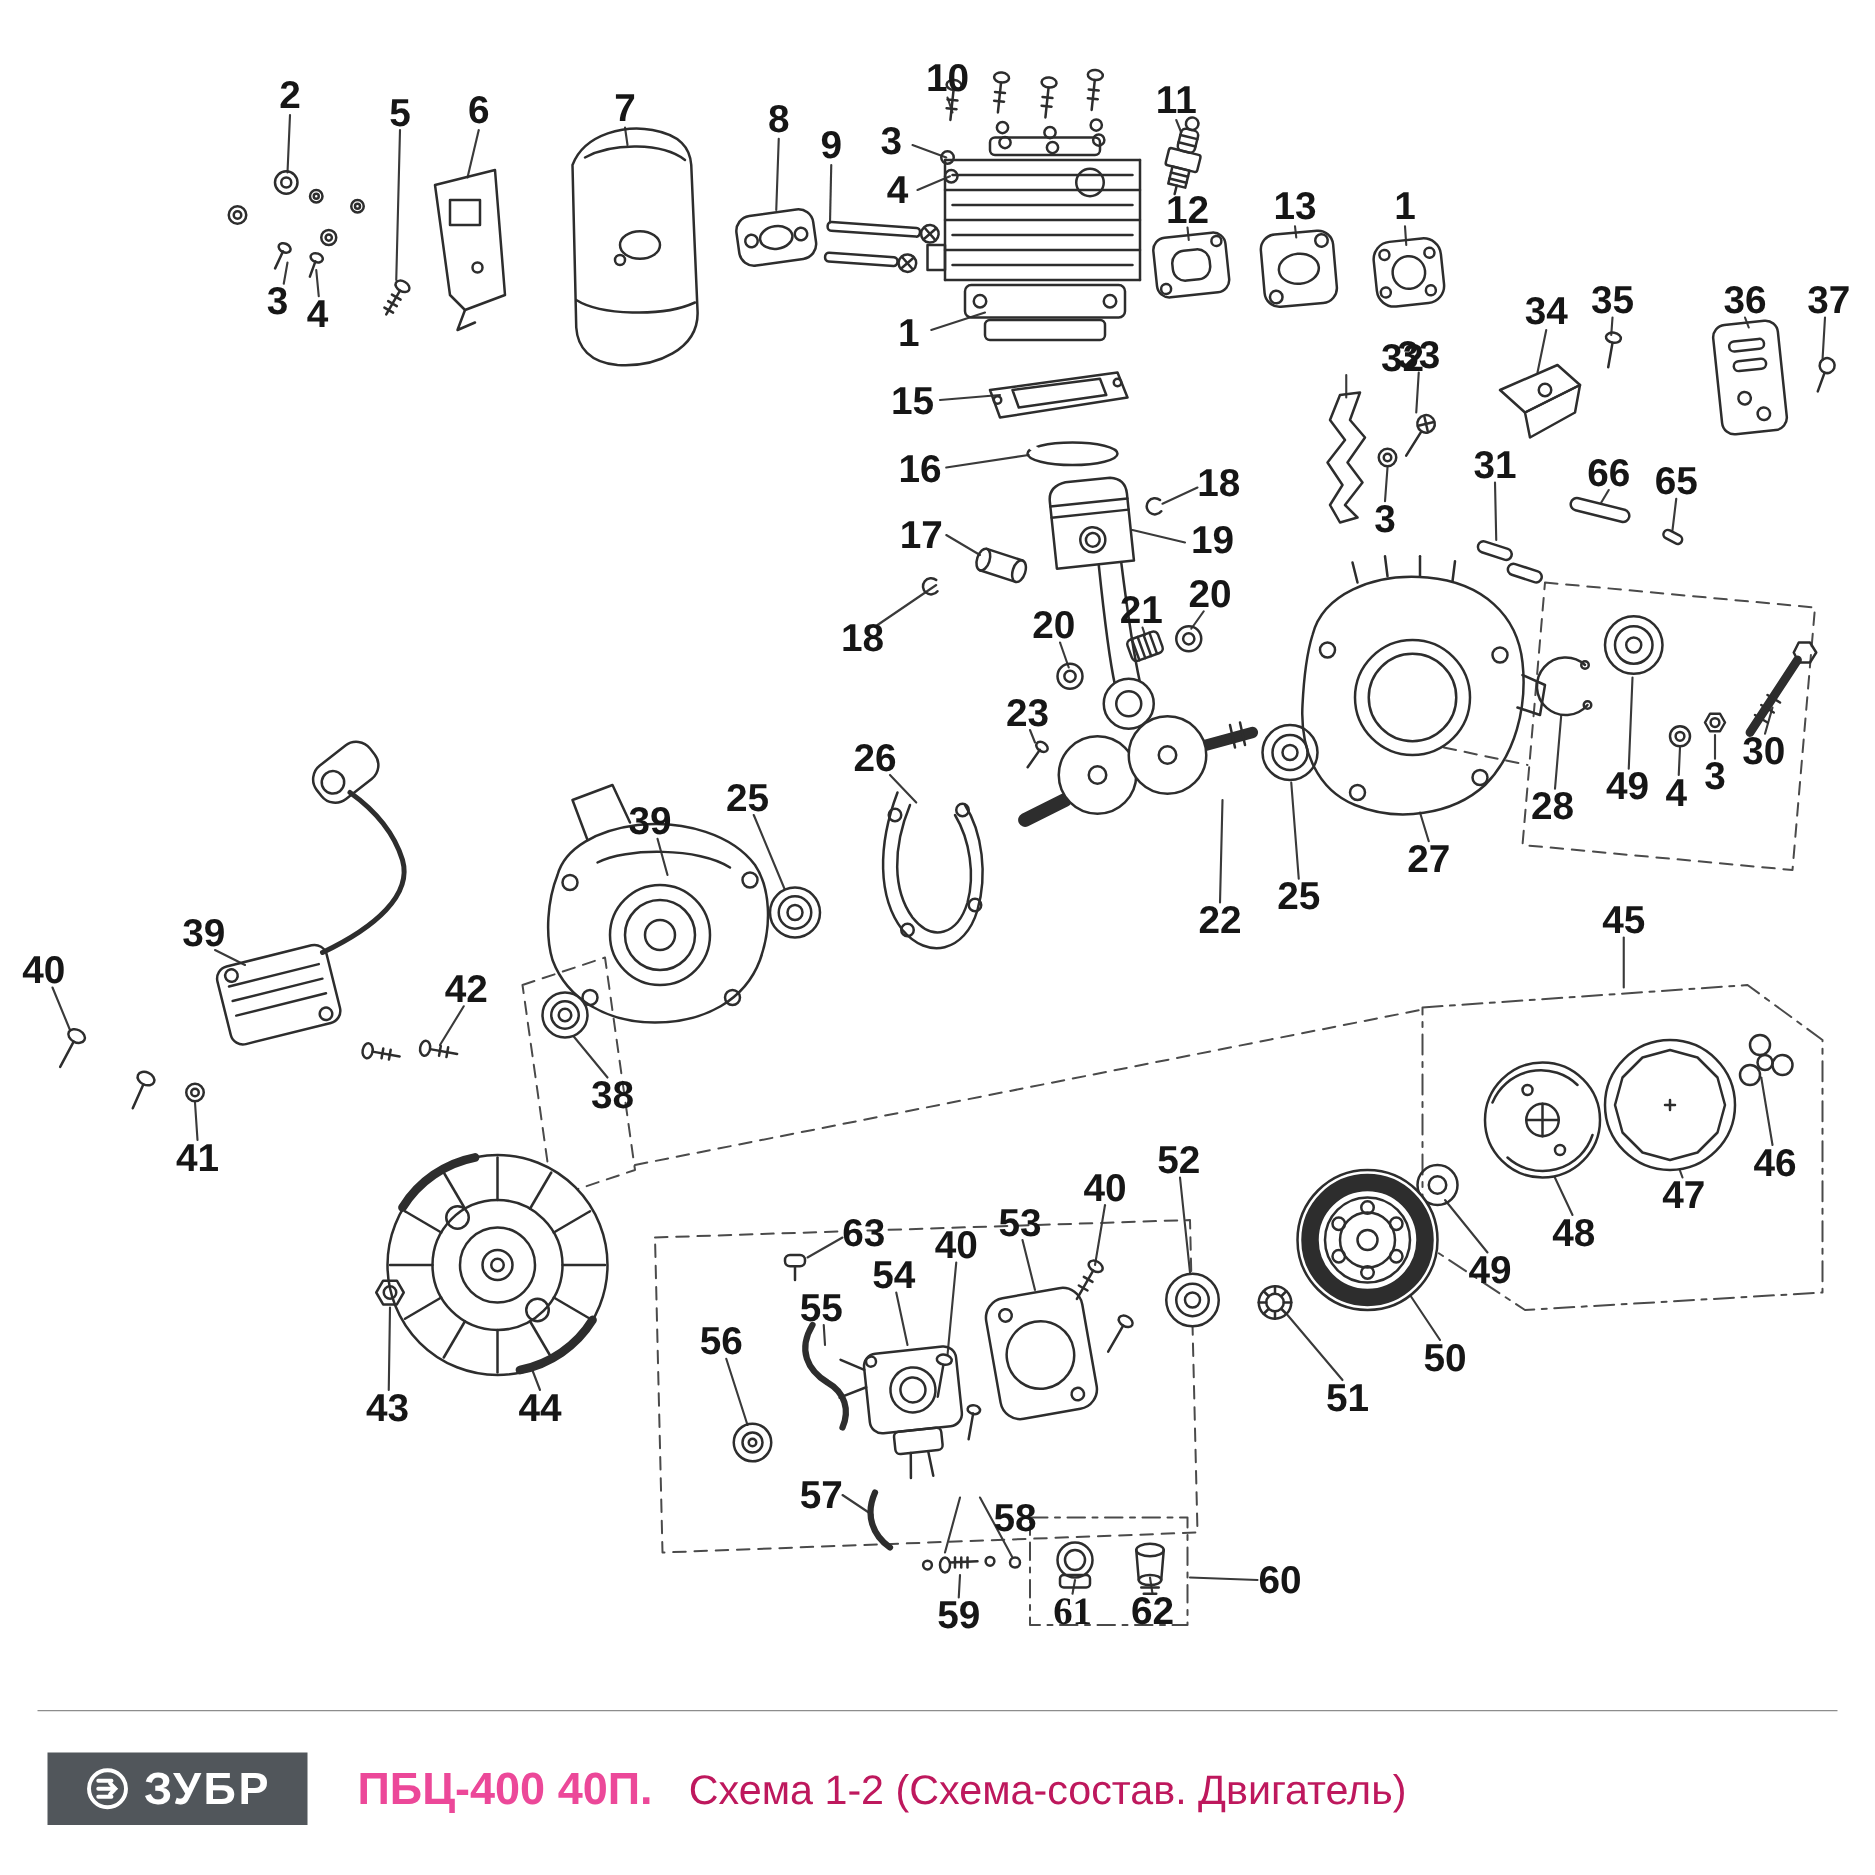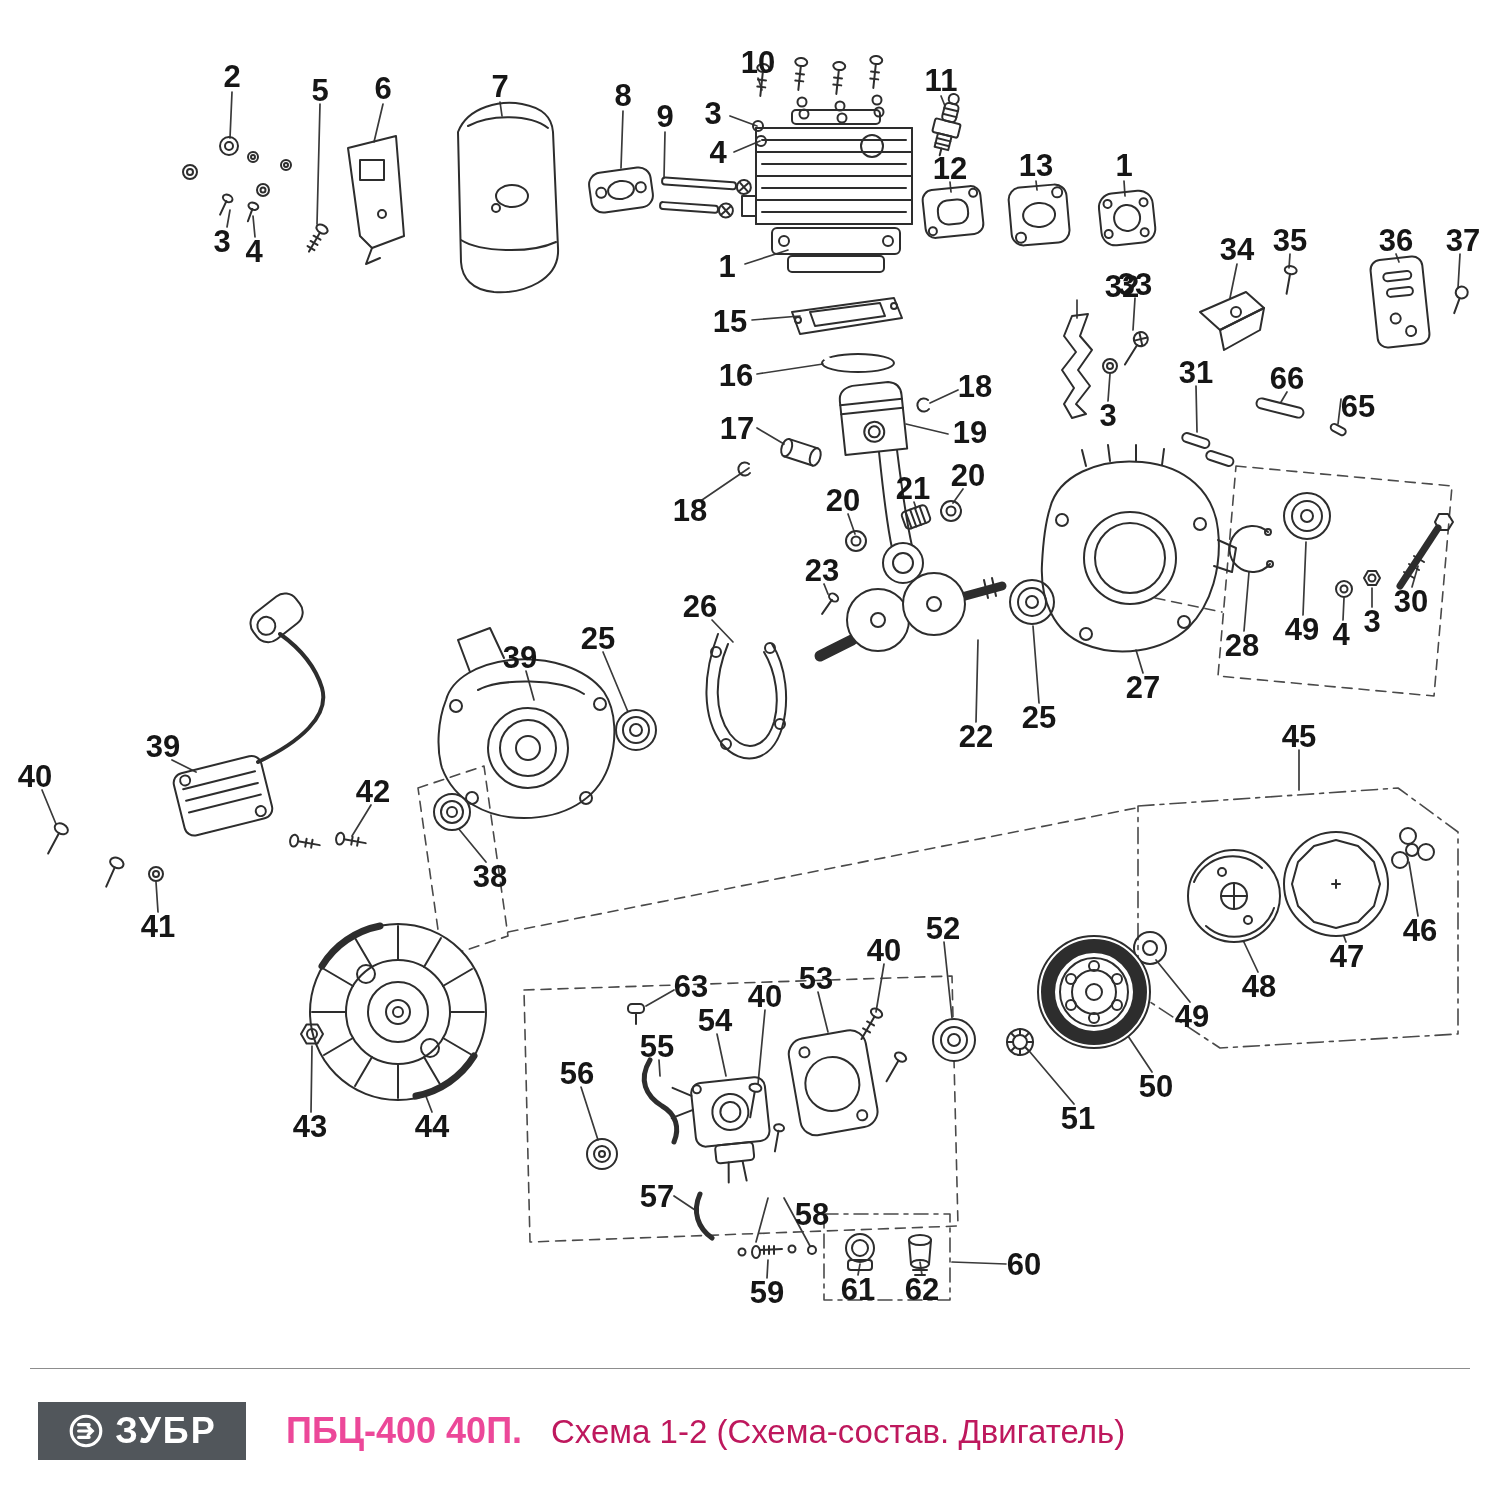--- a/index.html
+++ b/index.html
@@ -779,21 +779,21 @@
         <div class="part-label" style="left: 730px; top: 321px;">15</div>
         <div class="part-label" style="left: 736px; top: 375px;">16</div>
         <div class="part-label" style="left: 975px; top: 386px;">18</div>
         <div class="part-label" style="left: 737px; top: 428px;">17</div>
         <div class="part-label" style="left: 970px; top: 432px;">19</div>
         <div class="part-label" style="left: 1122px; top: 286px;">32</div>
         <div class="part-label" style="left: 1135px; top: 284px;">33</div>
         <div class="part-label" style="left: 1108px; top: 415px;">3</div>
         <div class="part-label" style="left: 1196px; top: 372px;">31</div>
         <div class="part-label" style="left: 1287px; top: 378px;">66</div>
-        <div class="part-label" style="left: 1341px; top: 406px; margin-left: 17px;">65</div>
+        <div class="part-label" style="left: 1341px; top: 385px;">65</div>
         <div class="part-label" style="left: 690px; top: 510px;">18</div>
         <div class="part-label" style="left: 843px; top: 500px;">20</div>
         <div class="part-label" style="left: 913px; top: 488px;">21</div>
         <div class="part-label" style="left: 968px; top: 475px;">20</div>
         <div class="part-label" style="left: 822px; top: 570px;">23</div>
         <div class="part-label" style="left: 700px; top: 606px;">26</div>
         <div class="part-label" style="left: 520px; top: 657px;">39</div>
         <div class="part-label" style="left: 598px; top: 638px;">25</div>
         <div class="part-label" style="left: 976px; top: 736px;">22</div>
         <div class="part-label" style="left: 1039px; top: 717px;">25</div>
@@ -821,21 +821,21 @@
         <div class="part-label" style="left: 884px; top: 950px;">40</div>
         <div class="part-label" style="left: 816px; top: 978px;">53</div>
         <div class="part-label" style="left: 691px; top: 986px;">63</div>
         <div class="part-label" style="left: 765px; top: 996px;">40</div>
         <div class="part-label" style="left: 715px; top: 1020px;">54</div>
         <div class="part-label" style="left: 657px; top: 1046px;">55</div>
         <div class="part-label" style="left: 577px; top: 1073px;">56</div>
         <div class="part-label" style="left: 657px; top: 1196px;">57</div>
         <div class="part-label" style="left: 812px; top: 1182px; margin-top: 32px;">58</div>
         <div class="part-label" style="left: 767px; top: 1292px;">59</div>
-        <div class="part-label" style="left: 858px; top: 1289px;">61</div>
+        <div class="part-label" style="left: 858px; top: 1289px; font-family: Liberation Serif, serif;">61</div>
         <div class="part-label" style="left: 922px; top: 1289px;">62</div>
         <div class="part-label" style="left: 1024px; top: 1264px;">60</div>
       </div>
   </div>
 
   <div class="footer">
     <div class="footer-line"></div>
     <div class="footer-content">
       <div class="brand-badge">
         <svg width="38" height="38" viewBox="0 0 36 36">

